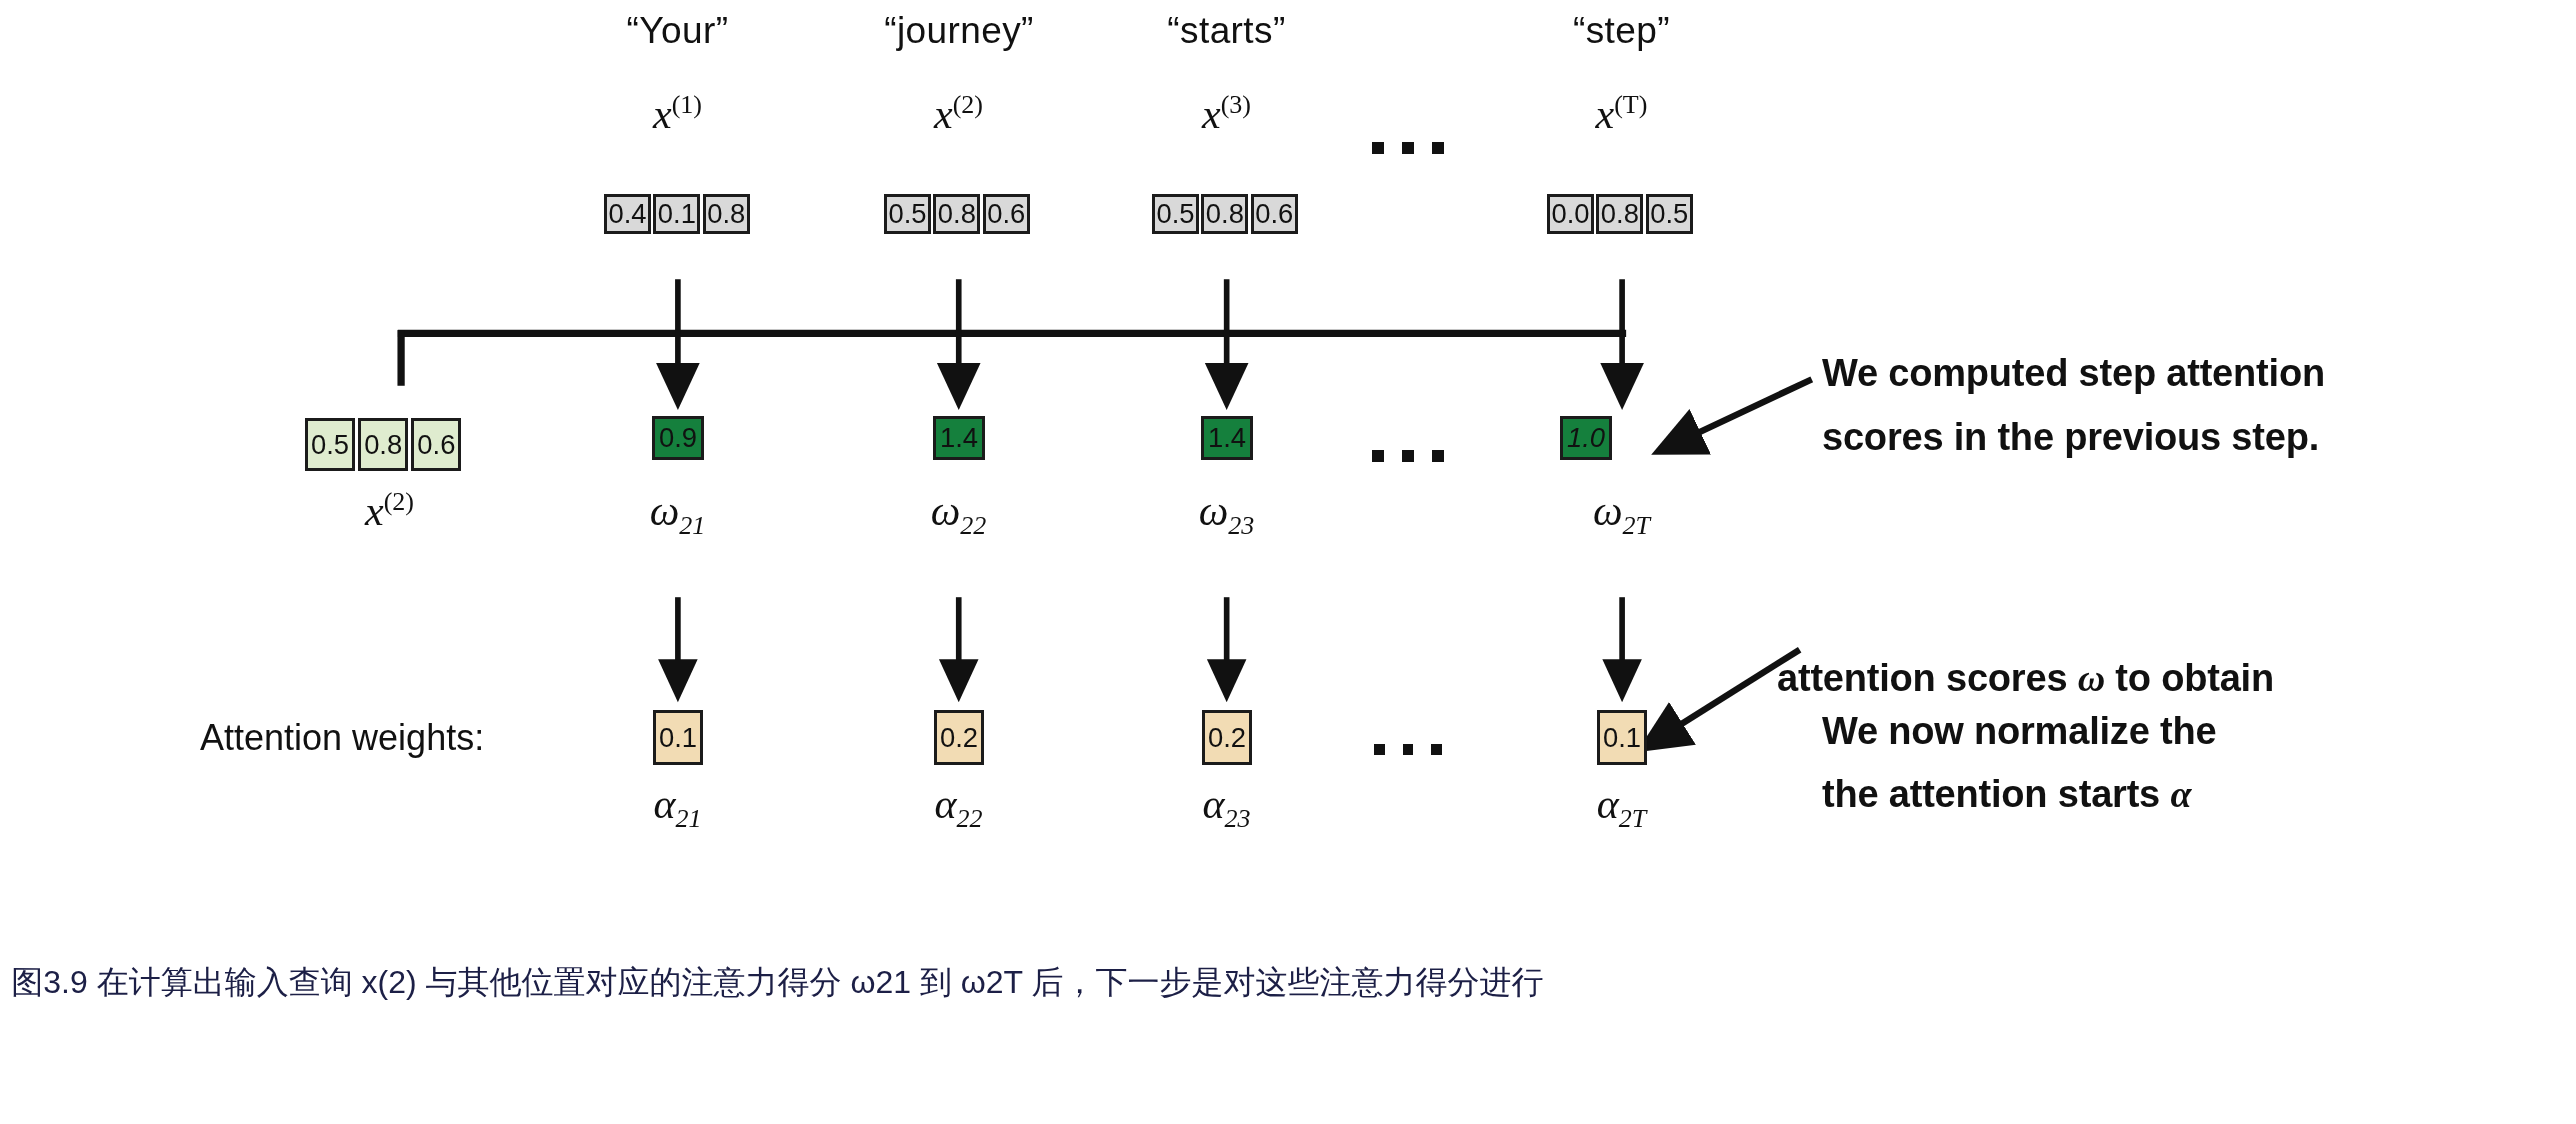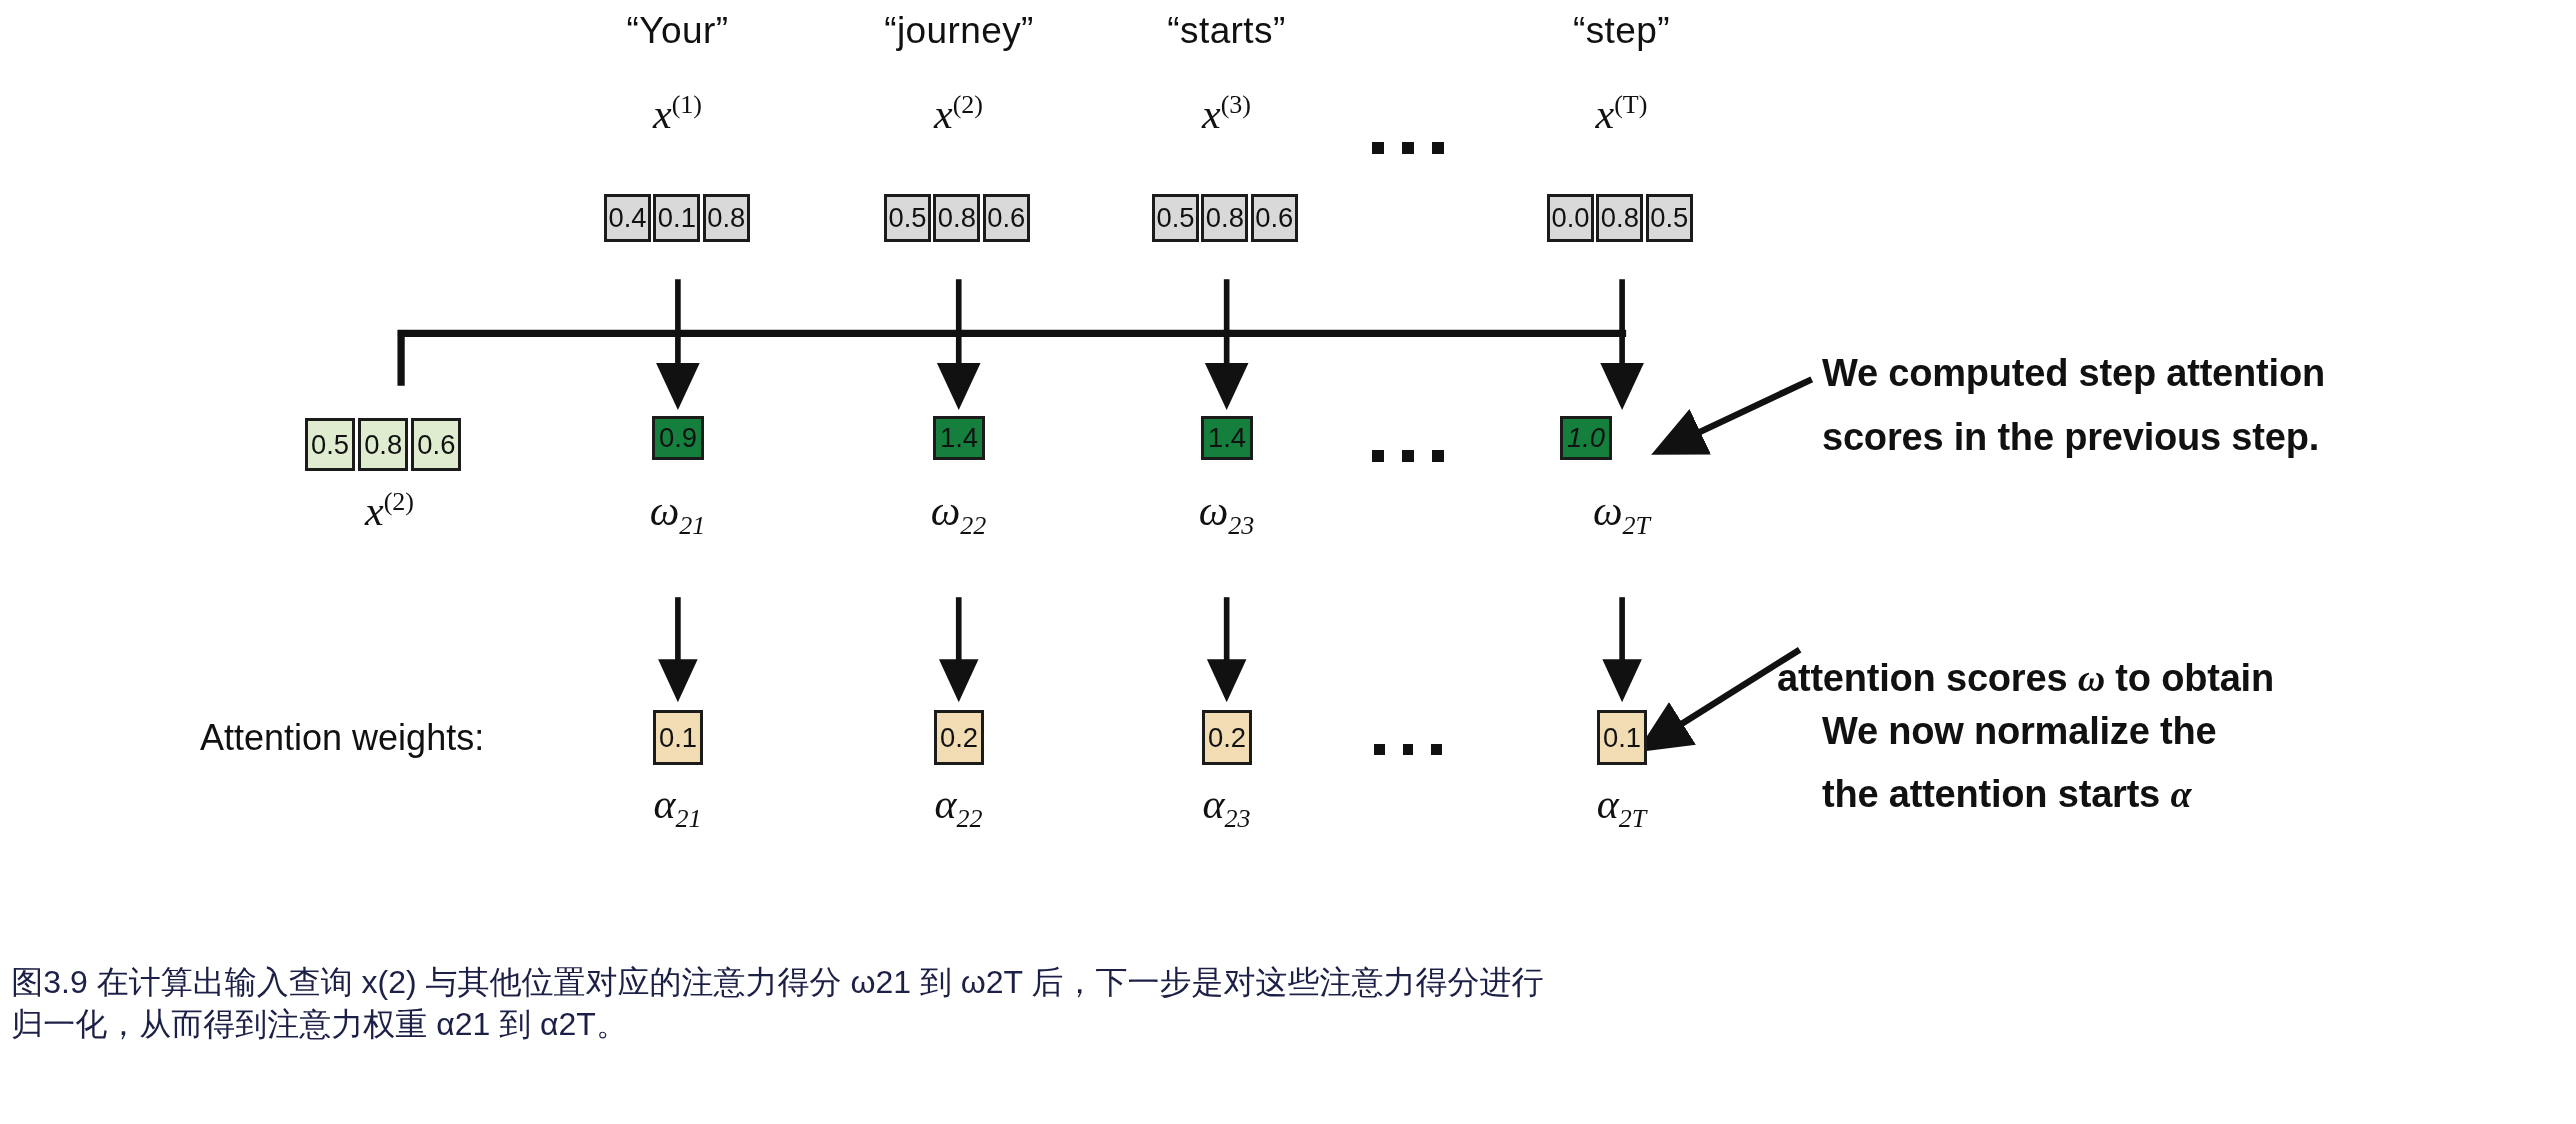--- a/index.html
+++ b/index.html
@@ -26,21 +26,21 @@
 
   
   .rowbox{display:flex;align-items:flex-start;}
   .cell{
     box-sizing:border-box;
     border:3.2px solid #1b1b1b;
     display:flex;align-items:center;justify-content:center;
     font-size:27.4px;color:#111;line-height:1;
     font-family:"Liberation Sans","DejaVu Sans",sans-serif;
   }
-  .cell.emb{width:47px;height:48px;background:#d9d9d9;margin-right:2.4px;}
+  .cell.emb{width:47px;height:40px;background:#d9d9d9;margin-right:2.4px;}
   .cell.emb:last-child{margin-right:0;}
   .cell.grn{width:50px;height:53px;background:#dfeccf;margin-right:3.2px;}
   .cell.grn:last-child{margin-right:0;}
   .cell.blu{width:52px;height:44px;background:#15803d;}
   .cell.org{width:50px;height:55px;background:#f2dcb4;}
 
   
   .dots{display:flex;gap:18px;align-items:center;}
   .dots i{display:block;width:12px;height:12px;background:#111;}
   .dots.small i{width:10.5px;height:10.5px;}
@@ -234,17 +234,16 @@
       <span>attention scores </span><span class="gk">ω</span><span> to obtain</span>
     </div>
     <div style="padding-left:45px;">We now normalize the</div>
     <div style="margin-top:11.3px;padding-left:45px;">
       <span>the attention starts </span><span class="gk">α</span>
     </div>
   </div>
 
   <div class="caption">
     <div>图3.9 在计算出输入查询 x(2) 与其他位置对应的注意力得分 ω21 到 ω2T 后，下一步是对这些注意力得分进行</div>
-    <div>归一化，从而得到注意力权重 α21 到 α2T。</div>
   </div>
 
 </div>
 
 
 </body></html>

